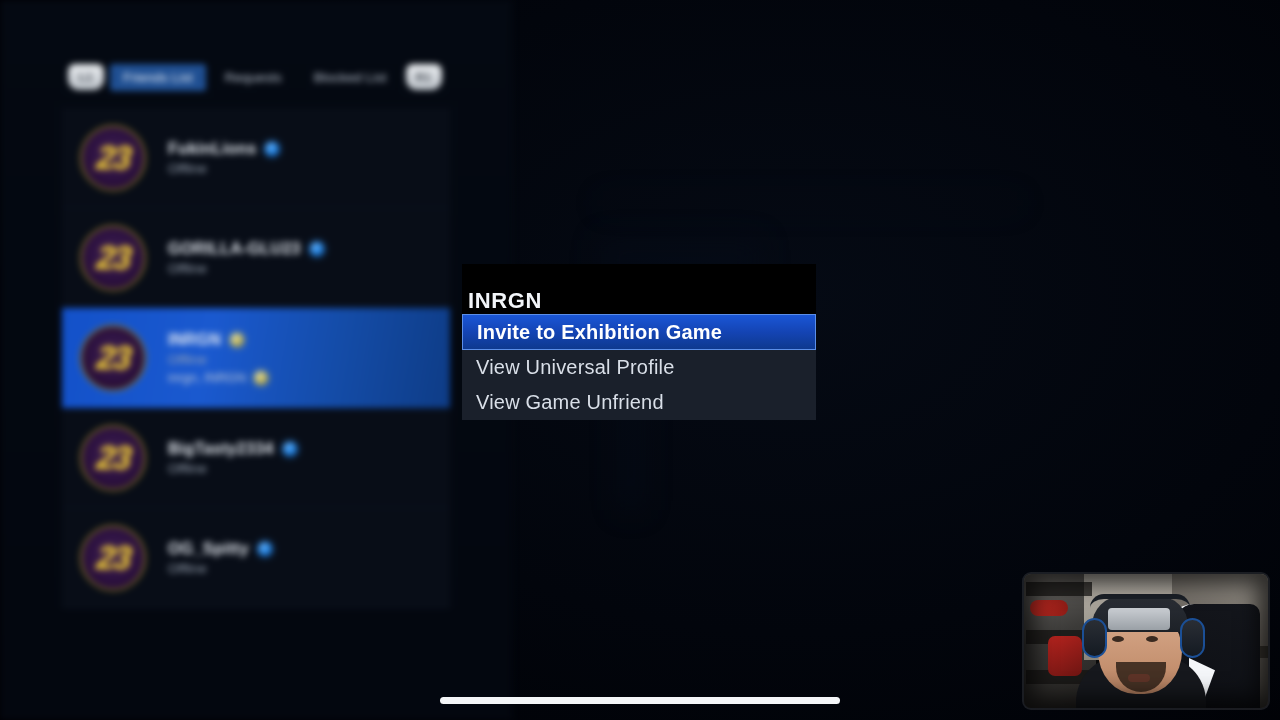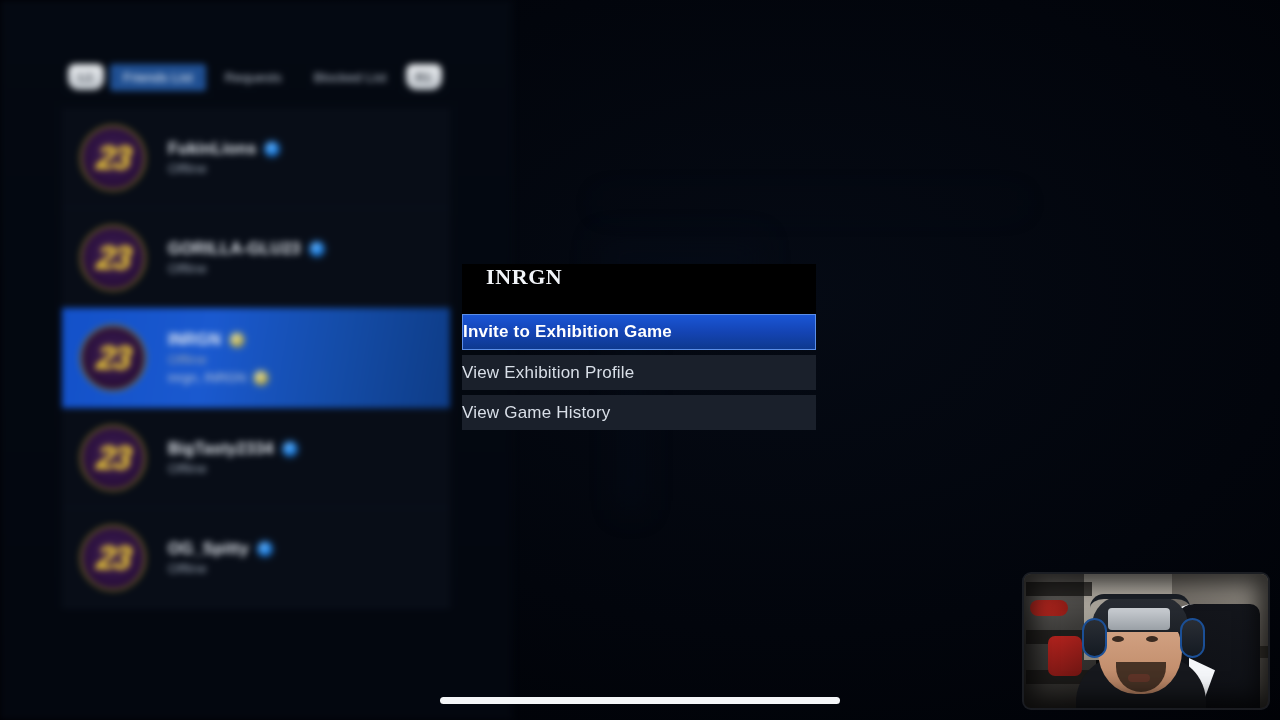--- a/index.html
+++ b/index.html
@@ -142,36 +142,35 @@
   #context-menu {
     position:absolute;
     left:462px; top:264px;
     width:354px;
     background:transparent;
     z-index:40;
   }
   #menu-header {
     height:50px;
     background:#000000;
-    display:flex; align-items:flex-start;
-    padding-left:24px;
-    font-family:Liberation Serif, serif;
+    display:flex; align-items:flex-end;
+    padding-left:6px;
   }
   #menu-header .title {
     font-size:22px;
     font-weight:bold;
     color:#f2f5f9;
     letter-spacing:.6px;
   }
   .menu-item {
     height:35px;
-    margin-bottom:5px;
     display:flex; align-items:center;
+    padding-left:14px;
     background:#1a202b;
-    font-size:17px;
+    font-size:20px;
     color:#d9dfe8;
     letter-spacing:.2px;
   }
   .menu-item.highlight {
     background:linear-gradient(180deg,#1a56d6 0%,#1444b4 50%,#0e398f 100%);
     border:1px solid #5b8ee8;
     color:#ffffff;
     font-weight:bold;
     height:36px;
   }
@@ -395,22 +394,22 @@
       </div>
 
     </div>
   </div>
 
   <div id="context-menu">
     <div id="menu-header">
       <span class="title">INRGN</span>
     </div>
     <div class="menu-item highlight">Invite to Exhibition Game</div>
-    <div class="menu-item">View Exhibition Profile</div>
-    <div class="menu-item">View Game History</div>
+    <div class="menu-item">View Universal Profile</div>
+    <div class="menu-item">View Game Unfriend</div>
   </div>
 
   <div id="webcam">
     <div id="cam-scene">
       <div class="cam-wallL"></div>
       <div class="cam-wallMid"></div>
       <div class="cam-wallR"></div>
       <div class="cam-shelf" style="top:8px;height:14px;"></div>
       <div class="cam-shelf" style="top:56px;height:14px;"></div>
       <div class="cam-shelf" style="top:96px;height:14px;"></div>

